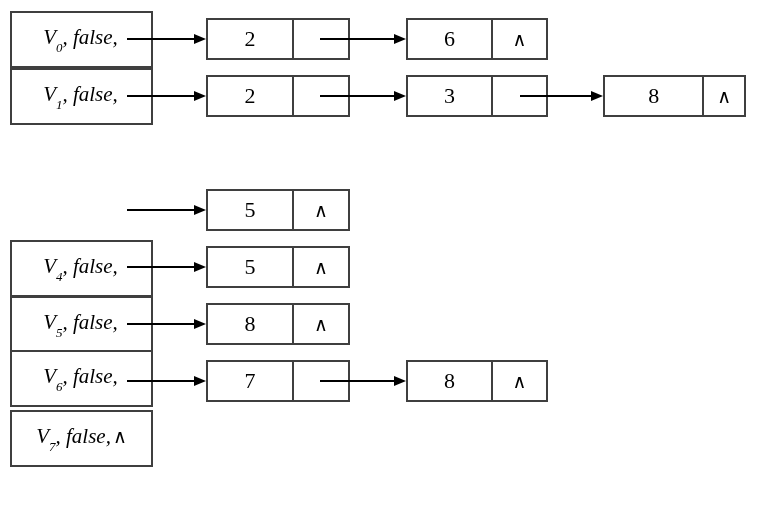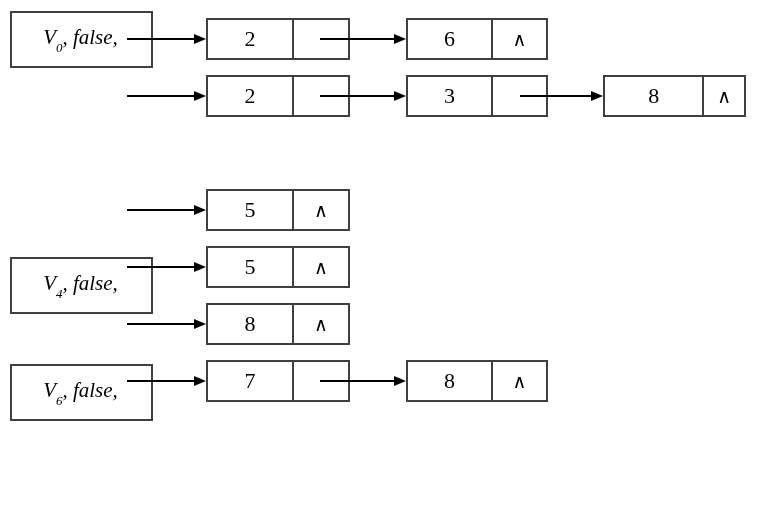--- a/index.html
+++ b/index.html
@@ -38,25 +38,34 @@
   }
 </style>
 </head>
 <body>
 
 <div class="canvas">
 
   <div class="vcell" style="top:11px">
     <span class="vlabel"><span>V</span><sub>0</sub><span>, false,</span><span class="term"></span></span>
   </div>
-  <div class="vcell" style="top:257px">
+  <div class="vcell" style="top:68px">
+    <span class="vlabel"><span>V</span><sub>1</sub><span>, false,</span><span class="term"></span></span>
+  </div>
+  <div class="vcell" style="top:240px">
     <span class="vlabel"><span>V</span><sub>4</sub><span>, false,</span><span class="term"></span></span>
   </div>
-  <div class="vcell" style="top:364px">
+  <div class="vcell" style="top:296px">
+    <span class="vlabel"><span>V</span><sub>5</sub><span>, false,</span><span class="term"></span></span>
+  </div>
+  <div class="vcell" style="top:350px">
     <span class="vlabel"><span>V</span><sub>6</sub><span>, false,</span><span class="term"></span></span>
+  </div>
+  <div class="vcell" style="top:410px">
+    <span class="vlabel"><span>V</span><sub>7</sub><span>, false,</span><span class="term">∧</span></span>
   </div>
 
   <div class="node" style="left:206px;top:18px;width:144px">
     <div class="ncell data">
         <span>2</span>
       </div>
     <div class="ncell ptr">
         <span></span>
       </div>
   </div>

